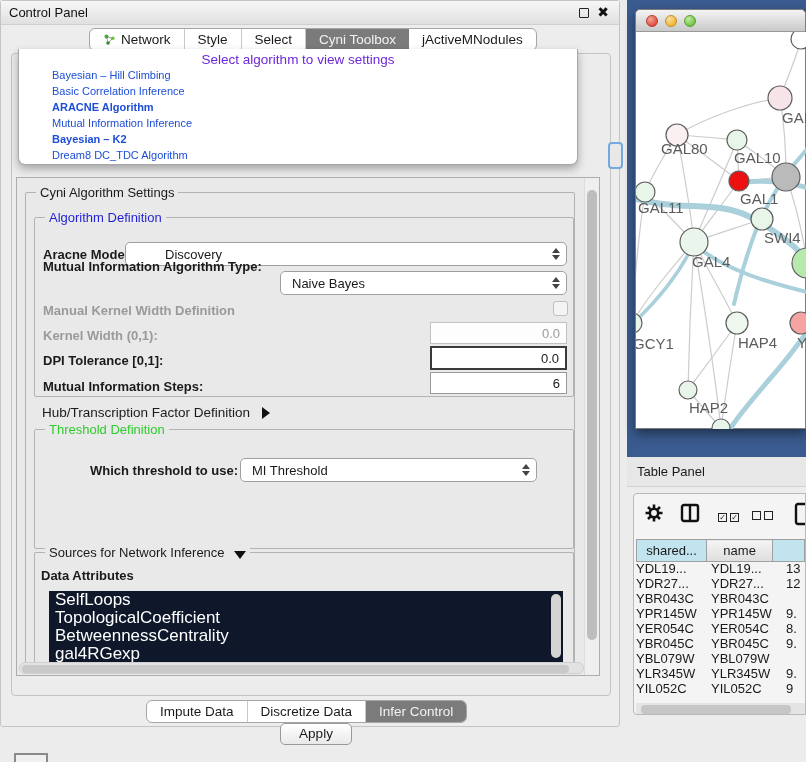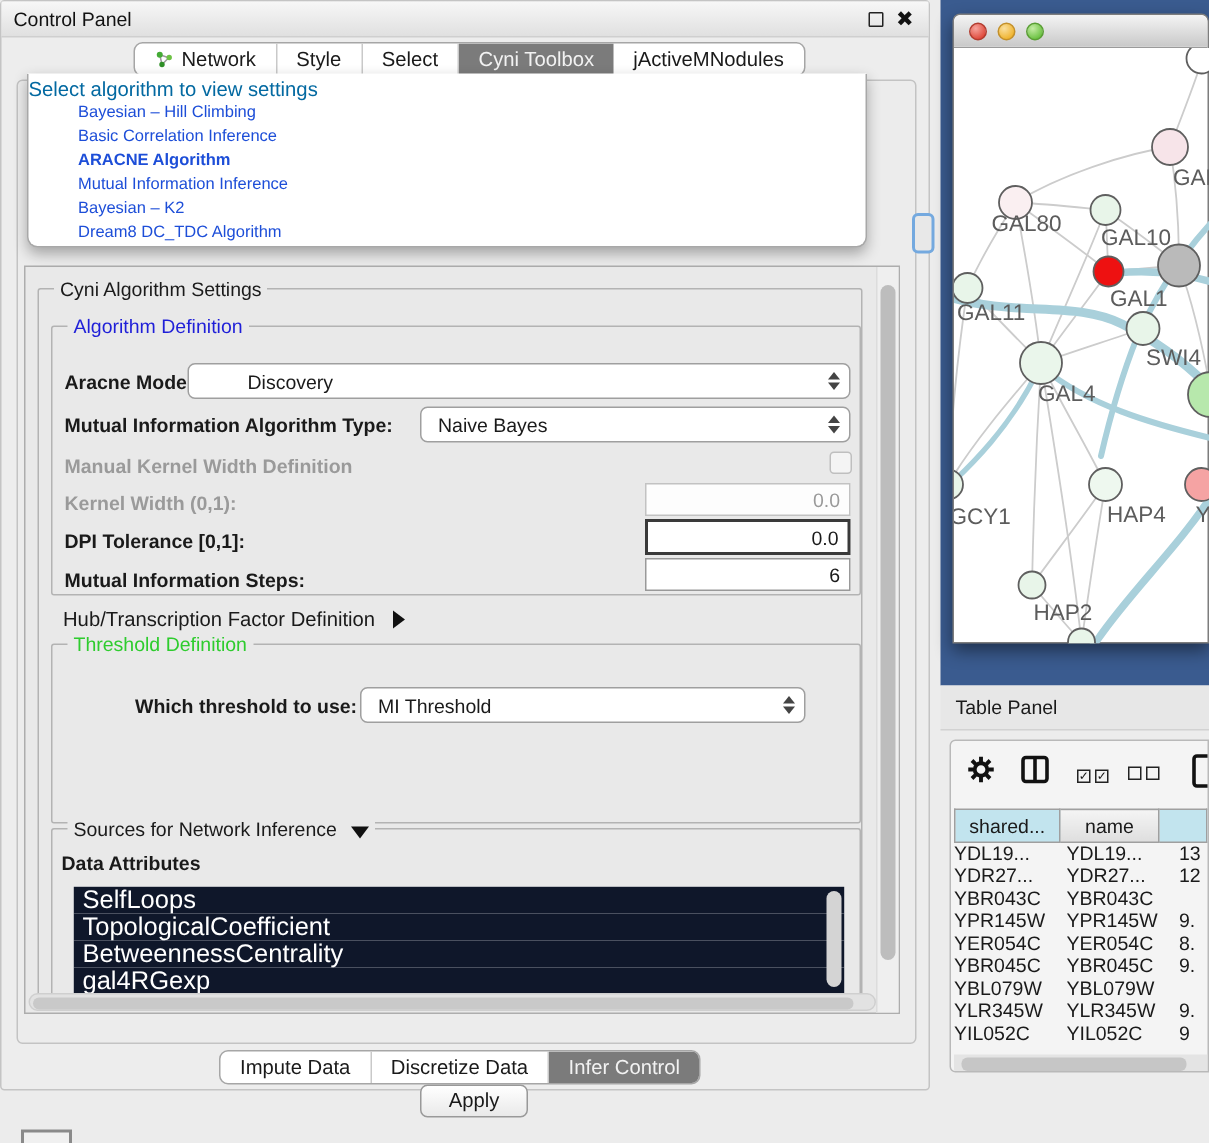--- a/index.html
+++ b/index.html
@@ -28,21 +28,21 @@
   
   #inner-panel { left:10px; top:52px; width:600px; height:643px; background:#ececec;
     border:1px solid #c3c3c3; border-radius:4px; }
   #hidden-combo-frag { left:596px; top:88px; width:15px; height:27px; background:#e8e8e8;
     border:2px solid #74a9df; border-radius:4px; }
 
   
   #algo-dropdown { left:18px; top:49px; width:560px; height:116px; background:#ffffff;
     border:1px solid #a8a8a8; border-top:none; border-radius:0 0 7px 7px;
     box-shadow:0 4px 9px rgba(0,0,0,.3); z-index:60; }
-  #algo-prompt { top:3px; width:100%; text-align:left; color:#0369a1; font-size:13.5px; }
+  #algo-prompt { top:3px; width:100%; text-align:center; color:#6d28d9; font-size:13.5px; }
   .dd-item { left:0; width:100%; height:16px; line-height:16px; padding-left:5px; font-size:11px; color:#1d4ed8;margin-left:28px; }
   .dd-item.bold { font-weight:bold; }
 
   
   #settings-viewport { left:4px; top:123px; width:584px; height:499px; background:#e9e9e9;
     border:1px solid #adadad; }
   #v-scroll-track { right:0; top:0; width:15px; height:100%; background:#efefef; border-left:1px solid #dcdcdc; }
   #v-scroll-thumb { right:2px; top:12px; width:10px; height:450px; background:#bdbdbd; border-radius:5px; }
 
   .groupbox { position:absolute; border:1px solid #b3b3b3; border-radius:2px; }
@@ -173,21 +173,21 @@
 
           <span class="flabel" style="left:8px; top:29px;">Aracne Mode:</span>
           <div class="combo" style="left:90px; top:24px; width:442px; height:24px;padding-left:28px;">
             <span class="combo-text">Discovery</span>
             <span class="combo-arrows">
                 <i class="tri-up"></i>
                 <i class="tri-dn"></i>
               </span>
           </div>
 
-          <span class="flabel" style="left:8px; top:58px;text-align:right;">Mutual Information Algorithm Type:</span>
+          <span class="flabel" style="left:8px; top:41px;text-align:right;">Mutual Information Algorithm Type:</span>
           <div class="combo" style="left:245px; top:53px; width:287px; height:24px;">
             <span class="combo-text">Naive Bayes</span>
             <span class="combo-arrows">
                 <i class="tri-up"></i>
                 <i class="tri-dn"></i>
               </span>
           </div>
 
           <span class="flabel dis" style="left:8px; top:85px;">Manual Kernel Width Definition</span>
           <span class="checkbox" style="left:518px; top:83px;"></span>
@@ -265,21 +265,21 @@
       </div>
   </div>
 </div>
 
 <div id="algo-dropdown" class="abs">
   <div id="algo-prompt" class="abs">Select algorithm to view settings</div>
   <div class="dd-item abs" style="top:18px;">Bayesian – Hill Climbing</div>
   <div class="dd-item abs" style="top:34px;">Basic Correlation Inference</div>
   <div class="dd-item abs bold" style="top:50px;">ARACNE Algorithm</div>
   <div class="dd-item abs" style="top:66px;">Mutual Information Inference</div>
-  <div class="dd-item abs" style="top:82px;">Bayesian – K2</div>
+  <div class="dd-item abs" style="top:82px;font-weight:bold;">Bayesian – K2</div>
   <div class="dd-item abs" style="top:98px;">Dream8 DC_TDC Algorithm</div>
 </div>
 
 <div id="desktop" class="abs">
   <div id="net-frame" class="abs">
     <div id="net-titlebar" class="abs">
       <span class="tl red"></span>
       <span class="tl yellow"></span>
       <span class="tl green"></span>
     </div>

